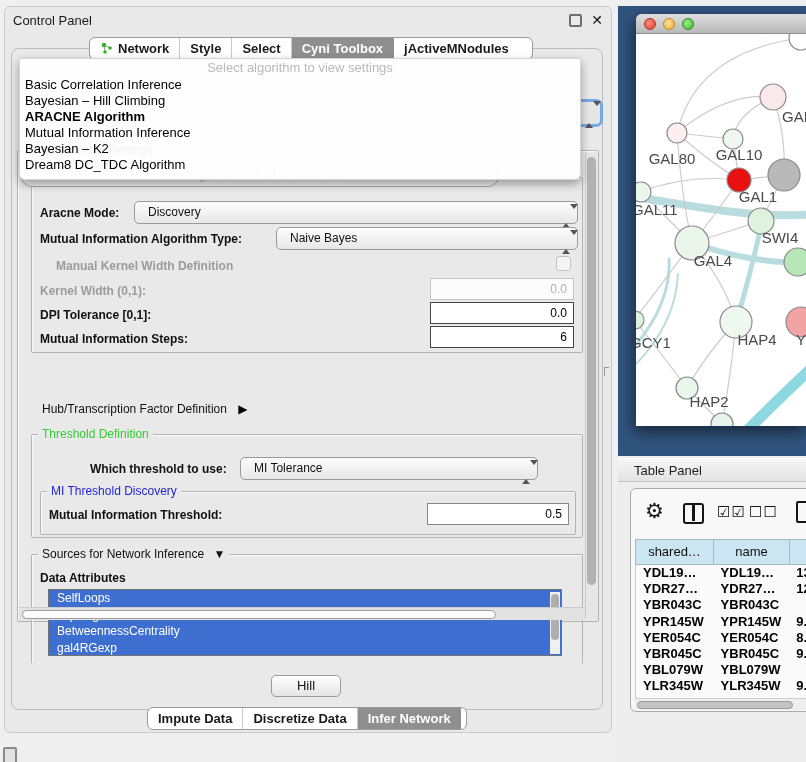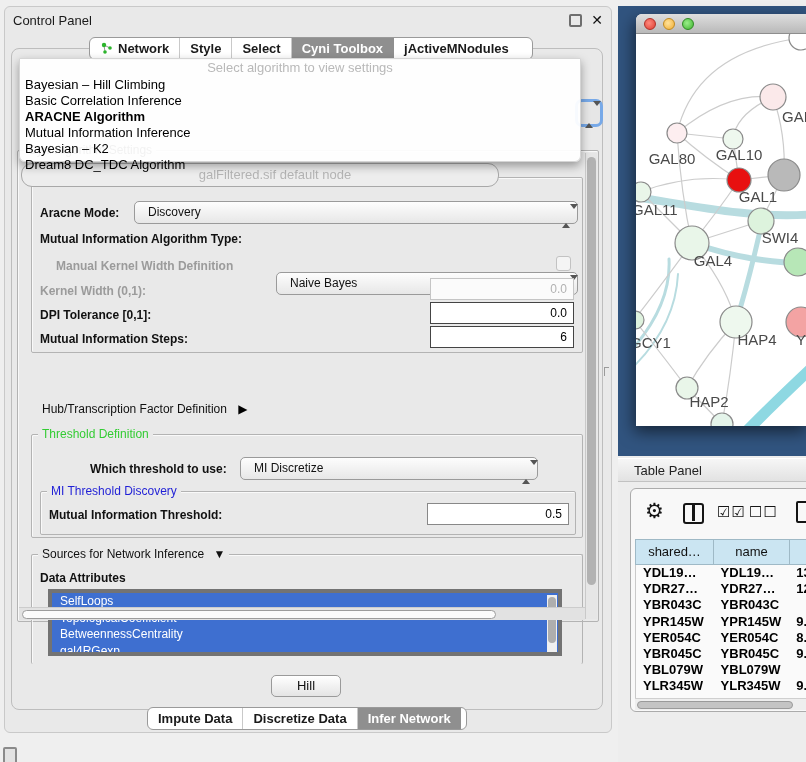--- a/index.html
+++ b/index.html
@@ -25,21 +25,21 @@
     border:1px solid #9a9a9a; border-radius:6px; overflow:hidden; z-index:6; }
   .seg-item { display:flex; align-items:center; justify-content:center; gap:5px;
     font-size:13px; font-weight:bold; color:#1a1a1a; border-right:1px solid #c9c9c9; padding:0 10px; }
   .seg-item:last-child { border-right:none; }
   .seg-item.sel { background:#8f8f8f; color:#ffffff; border-right-color:#8f8f8f; }
   .top-tabs { left:84px; top:30px; width:444px; }
   .bottom-tabs { left:142px; top:700px; width:320px; }
   .net-icon { width:13px; height:13px; }
 
   
-  .algo-popup { position:absolute; left:14px; top:51px; width:562px; height:104px; z-index:30;
+  .algo-popup { position:absolute; left:14px; top:51px; width:562px; height:122px; z-index:30;
     background:rgba(255,255,255,0.94); border:1px solid #d5d5d5; border-radius:0 0 6px 6px;
     box-shadow:0 4px 10px rgba(0,0,0,0.35); }
   .algo-placeholder { text-align:center; font-size:13px; color:#b9b9b9; line-height:18px; }
   .algo-item { font-size:13px; color:#000; line-height:16px; padding-left:5px; white-space:nowrap; }
   .algo-item.sel { font-weight:bold; }
   
   .bg-combo { position:absolute; left:16px; top:156px; width:478px; height:24px; z-index:4;
     background:#ededed; border:1px solid #a8a8a8; border-radius:11px;
     font-size:13px; color:rgba(110,110,110,0.45); line-height:22px; padding-left:30px; overflow:hidden;text-align:center; }
   .bg-combo-focus { position:absolute; left:570px; top:92px; width:28px; height:28px; z-index:5;
@@ -80,21 +80,21 @@
   .field { position:absolute; height:22px; background:#fff; border:1px solid #444;
     font-size:12px; color:#000; text-align:right; line-height:20px; padding-right:6px; }
   .field-dis { background:#fbfbfb; border:1px solid #c5c5c5; color:#b2b2b2; }
   .checkbox { position:absolute; width:15px; height:15px; background:#f4f4f4;
     border:1px solid #c2c2c2; border-radius:3px; }
 
   .hub-row { position:absolute; left:24px; top:251px; font-size:12px; color:#111; }
   .hub-arrow { font-size:12px; color:#000; margin-left:8px; }
 
   .attr-list { position:absolute; left:30px; top:438px; width:514px; height:67px;
-    background:#84cc16; border:4px solid #737373; overflow:hidden; }
+    background:#84cc16; border:1px solid #737373; overflow:hidden; }
   .attr-item { background:#3e6fd0; color:#ffffff; font-size:12px; line-height:16.5px; padding-left:8px; }
   .attr-scroll { position:absolute; right:1px; top:2px; width:10px; height:62px; background:#f0f0f0; }
   .attr-thumb { position:absolute; left:1px; top:2px; width:8px; height:46px;
     background:#aeaeae; border-radius:4px; }
 
   .apply-btn { position:absolute; left:266px; top:668px; width:70px; height:22px;
     background:linear-gradient(#ffffff,#e4e4e4); border:1px solid #9a9a9a; border-radius:5px;
     font-size:13px; color:#111; text-align:center; line-height:20px; z-index:6; }
 
   .mini-icon { position:absolute; left:3px; top:747px; width:14px; height:18px;
@@ -191,42 +191,42 @@
       </div>
     </div>
 
     <div class="bg-combo">galFiltered.sif default node</div>
     <div class="bg-combo-focus">
       <span class="stepper"><span class="up"></span><span class="dn"></span></span>
     </div>
 
     <div class="algo-popup">
       <div class="algo-placeholder">Select algorithm to view settings</div>
+      <div class="algo-item">Basic Correlation Inference</div>
       <div class="algo-item">Bayesian – Hill Climbing</div>
-      <div class="algo-item">Basic Correlation Inference</div>
       <div class="algo-item sel">ARACNE Algorithm</div>
       <div class="algo-item">Mutual Information Inference</div>
       <div class="algo-item">Bayesian – K2</div>
       <div class="algo-item">Dream8 DC_TDC Algorithm</div>
     </div>
 
     <div class="groupbox settings-group">
       <span class="group-title">Cyni Algorithm Settings</span>
 
       <div class="groupbox" style="left:13px; top:26px; width:552px; height:176px;">
         <span class="group-title t-blue">Algorithm Definition</span>
 
         <span class="lbl" style="left:8px; top:28px;">Aracne Mode:</span>
         <div class="combo" style="left:102px; top:23px; width:444px;">
           <span>Discovery</span>
           <span class="stepper"><span class="up"></span><span class="dn"></span></span>
         </div>
 
         <span class="lbl" style="left:8px; top:54px;">Mutual Information Algorithm Type:</span>
-        <div class="combo" style="left:244px; top:49px; width:302px;margin-top:45px;">
+        <div class="combo" style="left:244px; top:49px; width:302px;">
           <span>Naive Bayes</span>
           <span class="stepper"><span class="up"></span><span class="dn"></span></span>
         </div>
 
         <span class="lbl lbl-dis" style="left:8px; top:81px;padding-left:16px;">Manual Kernel Width Definition</span>
         <span class="checkbox" style="left:524px; top:78px;"></span>
 
         <span class="lbl lbl-dis" style="left:8px; top:106px;">Kernel Width (0,1):</span>
         <div class="field field-dis" style="left:398px; top:100px; width:144px;">0.0</div>
 
@@ -240,21 +240,21 @@
       <div class="hub-row">
         <span>Hub/Transcription Factor Definition</span>
         <span class="hub-arrow">▶</span>
       </div>
 
       <div class="groupbox" style="left:13px; top:283px; width:552px; height:104px;">
         <span class="group-title t-green">Threshold Definition</span>
 
         <span class="lbl" style="left:58px; top:27px;">Which threshold to use:</span>
         <div class="combo" style="left:208px; top:22px; width:298px;">
-          <span>MI Discretize</span>
+          <span>MI Tolerance</span>
           <span class="stepper"><span class="up"></span><span class="dn"></span></span>
         </div>
 
         <div class="groupbox" style="left:8px; top:56px; width:536px; height:44px;">
           <span class="group-title t-blue">MI Threshold Discovery</span>
           <span class="lbl" style="left:8px; top:16px;">Mutual Information Threshold:</span>
           <div class="field" style="left:386px; top:11px; width:142px; border-color:#888;">0.5</div>
         </div>
       </div>
 

